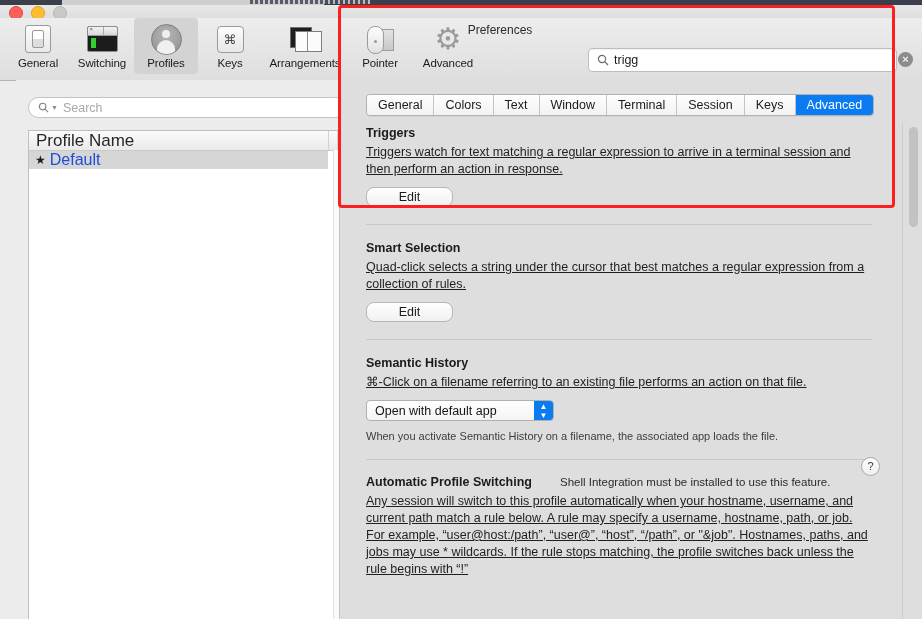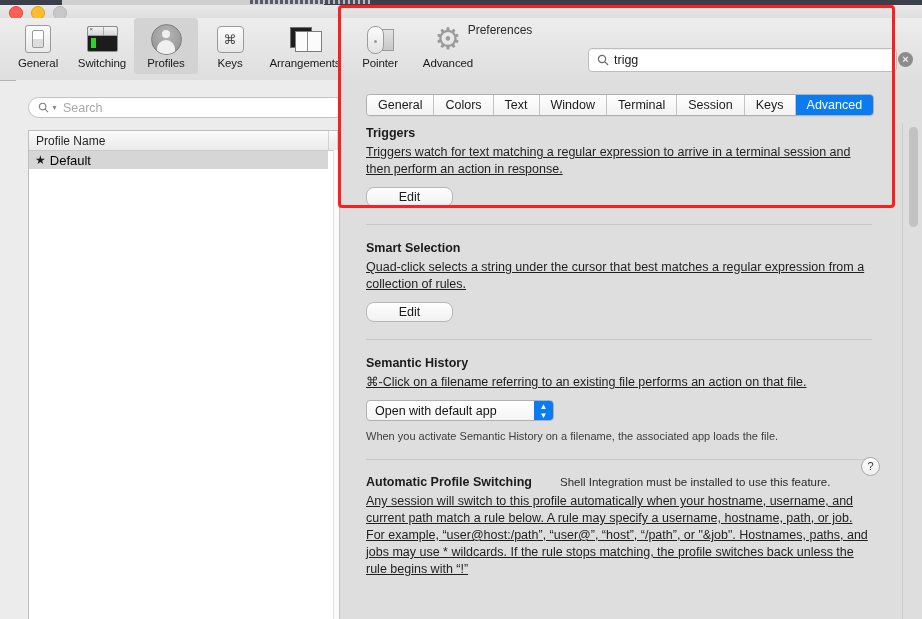--- a/index.html
+++ b/index.html
@@ -170,33 +170,33 @@
   .profile-table {
     position: absolute; left: 12px; top: 50px; width: 318px; height: 502px;
     background: #fff; border: 1px solid #bfbfbf; box-sizing: border-box;
   }
   .pt-head {
     height: 19px; background: linear-gradient(#fbfbfb,#eaeaea);
     border-bottom: 1px solid #c9c9c9; display: flex; align-items: center;
     position: relative;
   }
   .pt-head .col {
-    font-size: 12px; color: #272727; padding-left: 7px;
+    font-size: 17px; color: #272727; padding-left: 7px;
   }
   .pt-head .sep {
     position: absolute; top: 0; height: 19px; width: 1px; background: #d2d2d2;
   }
   .pt-head .sep.s1 { left: 299px; }
   .pt-head .sep.s2 { left: 308px; }
   .pt-row {
     height: 18px; display: flex; align-items: center;
     background: #d6d6d6; padding-left: 6px; width: 293px;
   }
   .pt-row .star { font-size: 12px; color:#1b1b1b; margin-right: 4px; }
-  .pt-row .nm { font-size: 13px; color: #000000; }
+  .pt-row .nm { font-size: 16px; color: #1d4ed8; }
   .pt-scrollcol {
     position:absolute; right:0; top:19px; width: 11px; bottom: 0;
     background:#fafafa; border-left: 1px solid #e2e2e2;
   }
   .pt-thumb {
     position:absolute; left: 314px; top: 345px; width: 9px; height: 9px;
     border-radius: 50%; background: #cfcfcf;
   }
 
   

